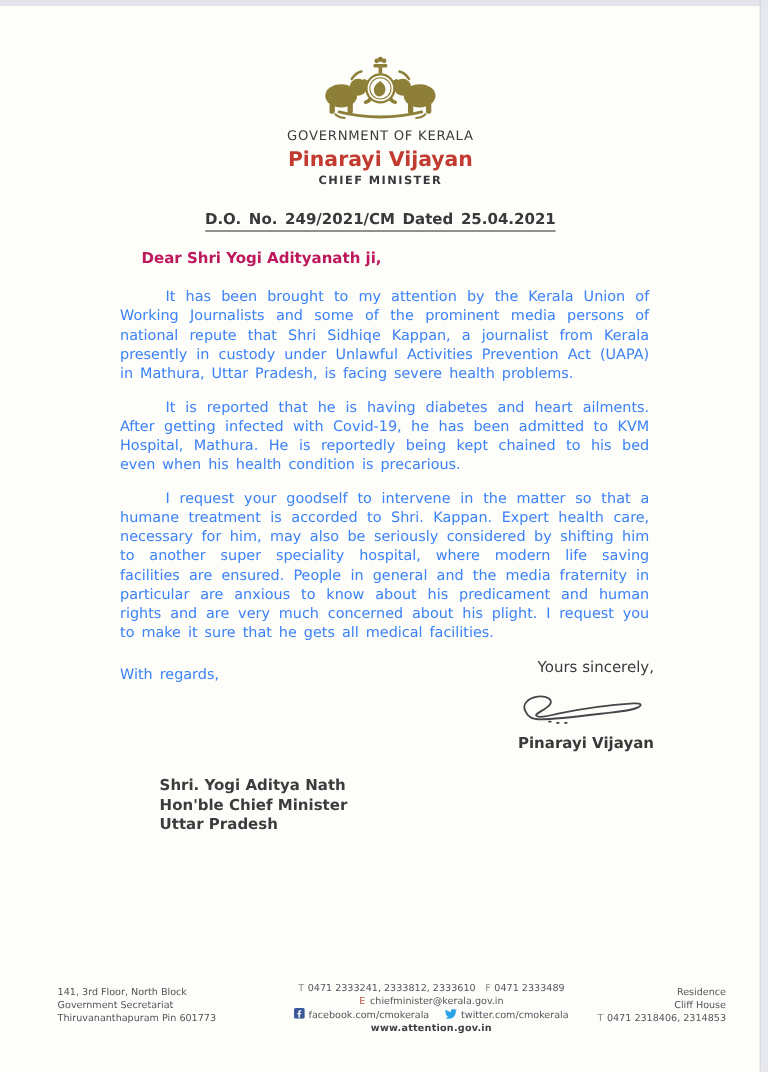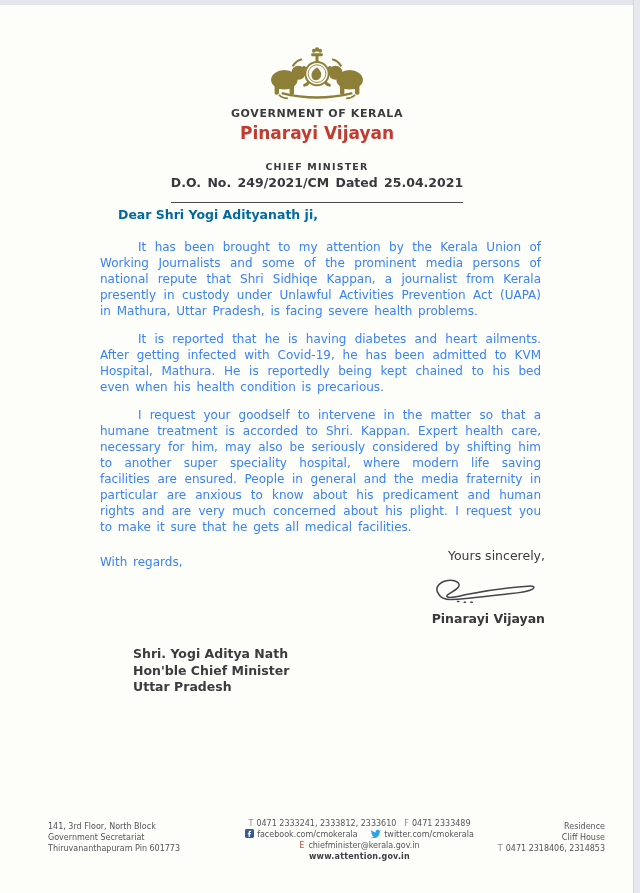--- a/index.html
+++ b/index.html
@@ -8,31 +8,31 @@
     background:#fdfdfa;
     font-family:"DejaVu Sans","Liberation Sans",sans-serif;
     color:#3a3a3c;
   }
   .edge-top{position:absolute;top:0;left:0;right:0;height:5px;background:#e4e4ec;}
   .edge-right{position:absolute;top:0;right:0;bottom:0;width:6px;background:#e7e7ee;}
   .edge-line{position:absolute;top:0;right:6px;bottom:0;width:1px;background:#d4d4dc;}
 
   .letterhead{position:absolute;top:38px;left:0;right:6px;text-align:center;}
   .emblem{display:block;margin:0 auto;}
-  .gov-line{font-size:11px;font-weight:bold;letter-spacing:.6px;color:#3b3b3d;margin-top:3px;}
+  .gov-line{font-size:11px;font-weight:normal;letter-spacing:.6px;color:#3b3b3d;margin-top:3px;}
   .cm-name{font-size:17px;font-weight:bold;color:#c23b30;margin-top:3px;}
-  .cm-title{font-size:9.5px;font-weight:bold;letter-spacing:1.2px;color:#38383a;margin-top:18px;}
+  .cm-title{font-size:9.5px;font-weight:bold;letter-spacing:1.2px;color:#38383a;margin-top:2px;}
 
   .ref-line{position:absolute;top:172px;left:0;right:6px;text-align:center;}
   .ref-line span{
     display:inline-block;font-size:12.5px;font-weight:600;color:#39393b;
-    border-bottom:1.5px solid #4a4a4c;padding-bottom:12px;word-spacing:2px;
+    border-bottom:1.5px solid #4a4a4c;padding-bottom:2px;word-spacing:2px;
   }
 
-  .salutation{position:absolute;top:207px;left:118px;font-size:12.5px;font-weight:600;color:#0369a1;}
+  .salutation{position:absolute;top:207px;left:118px;font-size:12.5px;font-weight:600;color:#be185d;}
 
   .body-text{position:absolute;top:239px;left:100px;width:441px;}
   .body-text p{
     margin:0 0 12px 0;font-size:12px;line-height:16px;text-align:justify;
     text-indent:38px;color:#3b82f6;word-spacing:2px;
   }
   .regards{ text-align:center;text-indent:0 !important;margin-top:19px !important;}
 
   .sign-block{position:absolute;top:548px;right:95px;text-align:center;}
   .closing{font-size:12.5px;color:#3a3a3c;text-align:right;}
@@ -122,30 +122,30 @@
     <div>141, 3rd Floor, North Block</div>
     <div>Government Secretariat</div>
     <div>Thiruvananthapuram  Pin 601773</div>
   </div>
 
   <div class="f-center">
     <div>
       <span class="f-label">T</span><span>0471 2333241, 2333812, 2333610</span><span class="f-label">F</span><span>0471 2333489</span>
     </div>
     <div>
+      <span class="f-label-red">E</span><span>chiefminister@kerala.gov.in</span>
+    </div>
+    <div>
       <svg class="soc" width="9" height="9" viewBox="0 0 16 16">
         <rect x="0" y="0" width="16" height="16" rx="2.5" fill="#3b5998"></rect>
         <path d="M10.8,5.2 h-1.4 c-0.4,0 -0.7,0.3 -0.7,0.8 v1.3 h2 l-0.3,2 h-1.7 v5 h-2.2 v-5 h-1.5 v-2 h1.5 v-1.5 c0,-1.6 1,-2.6 2.5,-2.6 h1.8 z" fill="#ffffff"></path>
       </svg><span>facebook.com/cmokerala</span>
       <svg class="soc" width="11" height="9" viewBox="0 0 24 20">
         <path d="M23,2.5 c-0.8,0.4 -1.7,0.7 -2.6,0.8 a4.6,4.6 0 0 0 -7.9,4.2 A13,13 0 0 1 3,2.9 a4.6,4.6 0 0 0 1.4,6.1 c-0.7,0 -1.4,-0.2 -2,-0.5 v0.1 a4.6,4.6 0 0 0 3.7,4.5 a4.7,4.7 0 0 1 -2.1,0.1 a4.6,4.6 0 0 0 4.3,3.2 A9.2,9.2 0 0 1 1.5,18.3 A13,13 0 0 0 8.5,20.3 c8.4,0 13,-7 13,-13 v-0.6 A9.3,9.3 0 0 0 23,2.5 z" fill="#2aa3e8"></path>
       </svg><span>twitter.com/cmokerala</span>
-    </div>
-    <div>
-      <span class="f-label-red">E</span><span>chiefminister@kerala.gov.in</span>
     </div>
     <div class="f-site">www.attention.gov.in</div>
   </div>
 
   <div class="f-right">
     <div>Residence</div>
     <div>Cliff House</div>
     <div>
       <span class="f-label">T</span><span>0471 2318406, 2314853</span>
     </div>

